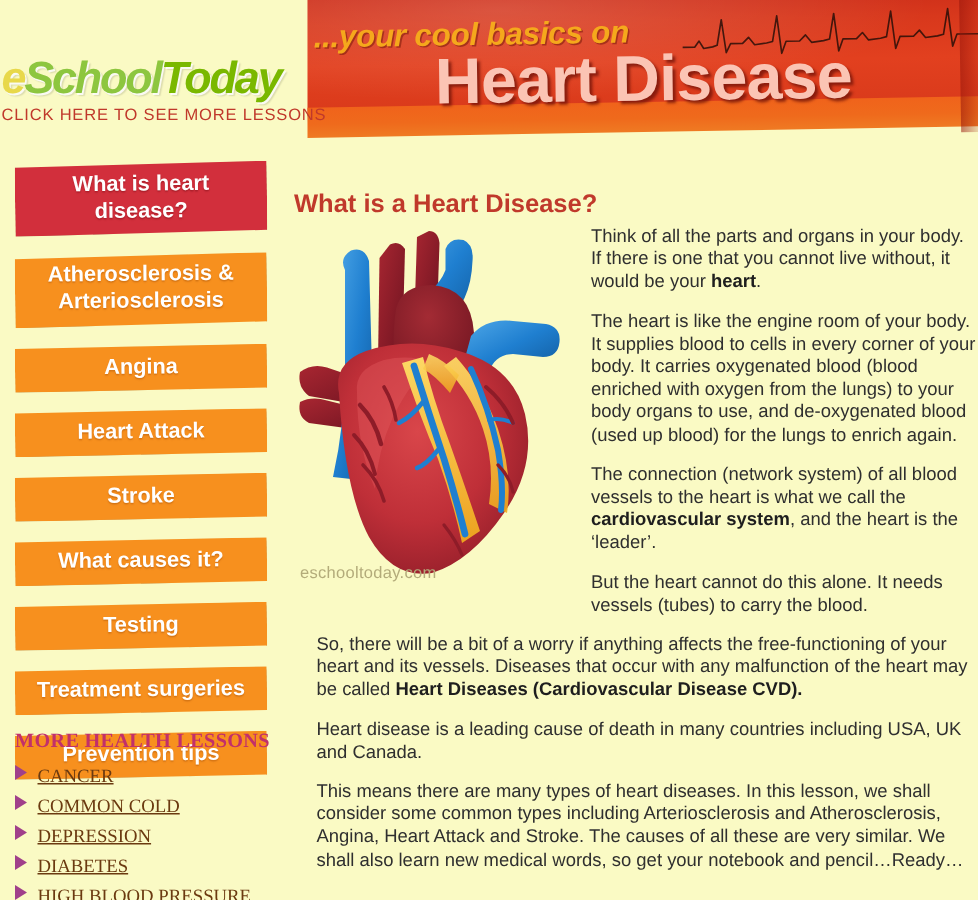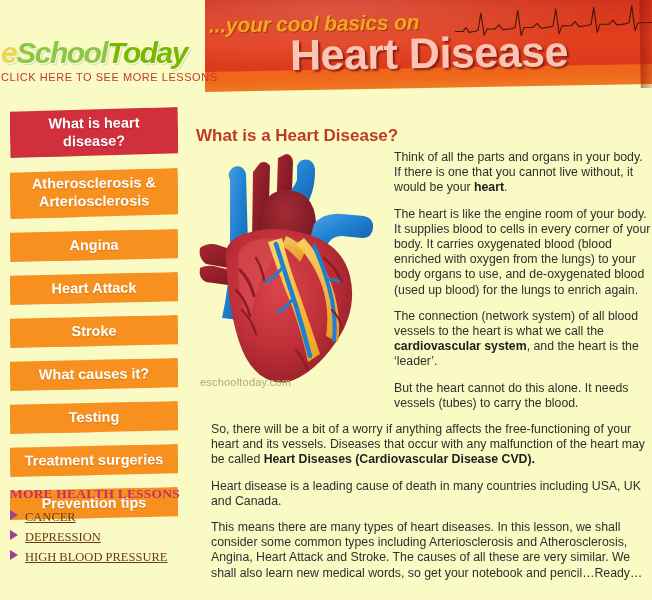--- a/index.html
+++ b/index.html
@@ -257,21 +257,29 @@
     </nav>
 
   <div class="more-head">MORE HEALTH LESSONS</div>
   <ul class="more-list" id="more-list">
       <li>
         <span class="bullet"></span>
         <a>CANCER</a>
       </li>
       <li>
         <span class="bullet"></span>
+        <a>COMMON COLD</a>
+      </li>
+      <li>
+        <span class="bullet"></span>
         <a>DEPRESSION</a>
+      </li>
+      <li>
+        <span class="bullet"></span>
+        <a>DIABETES</a>
       </li>
       <li>
         <span class="bullet"></span>
         <a>HIGH BLOOD PRESSURE</a>
       </li>
     </ul>
 
   <h1 class="page-title">What is a Heart Disease?</h1>
 
   <div class="content" id="content">

